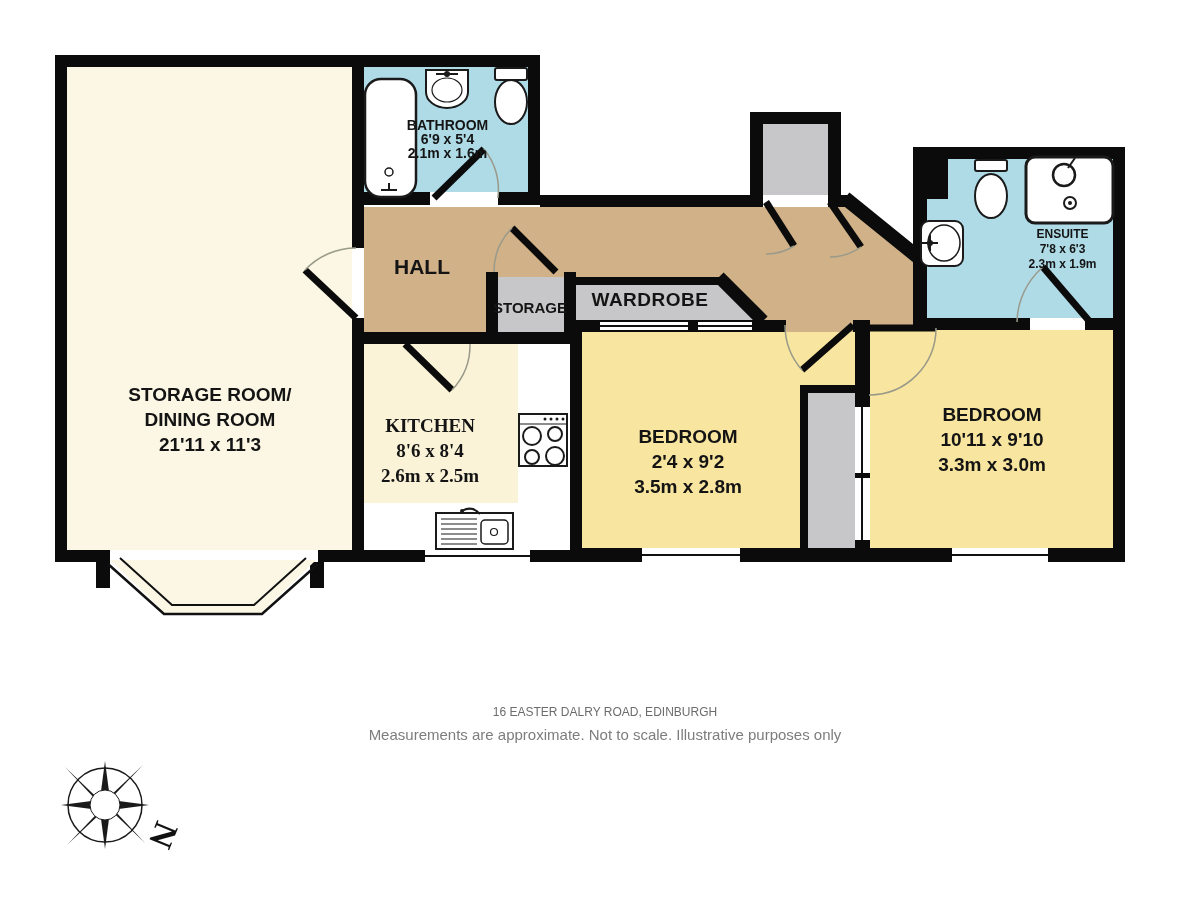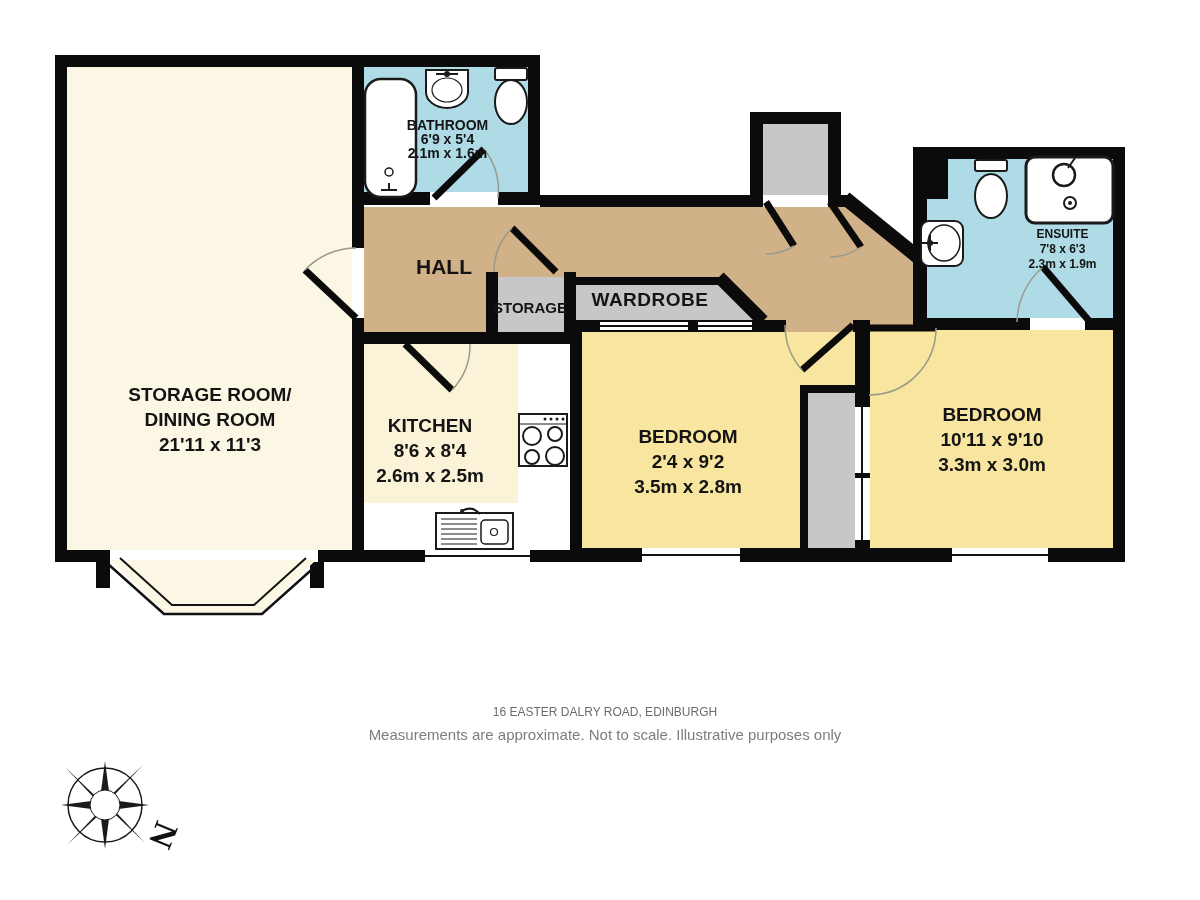--- a/index.html
+++ b/index.html
@@ -231,21 +231,21 @@
       <text transform="translate(48,26) rotate(112)" text-anchor="middle" font-family="Liberation Serif, serif" font-size="34" font-weight="bold" fill="#111">N</text>
     </g>
   </svg>
 
   <div class="room-label" style="left:85px;top:382px;width:250px;">
     <div>STORAGE ROOM/</div>
     <div>DINING ROOM</div>
     <div class="dim">21'11 x 11'3</div>
   </div>
 
-  <div class="room-label" style="left:364px;top:413px;width:132px;">
+  <div class="room-label" style="left:364px;top:413px;width:132px;font-family:Liberation Serif, serif;">
     <div>KITCHEN</div>
     <div class="dim">8'6 x 8'4</div>
     <div class="dim">2.6m x 2.5m</div>
   </div>
 
   <div class="small-label" style="left:390px;top:118px;width:115px;font-size:14px;line-height:14px;">
     <div>BATHROOM</div>
     <div>6'9 x 5'4</div>
     <div>2.1m x 1.6m</div>
   </div>
@@ -261,21 +261,21 @@
     <div class="dim">2'4 x 9'2</div>
     <div class="dim">3.5m x 2.8m</div>
   </div>
 
   <div class="room-label" style="left:912px;top:402px;width:160px;">
     <div>BEDROOM</div>
     <div class="dim">10'11 x 9'10</div>
     <div class="dim">3.3m x 3.0m</div>
   </div>
 
-  <div class="small-label" style="left:372px;top:255px;width:100px;font-size:21px;text-align:right;">HALL</div>
+  <div class="small-label" style="left:372px;top:255px;width:100px;font-size:21px;">HALL</div>
   <div class="small-label" style="left:490px;top:299px;width:80px;font-size:15px;">STORAGE</div>
   <div class="small-label" style="left:578px;top:289px;width:144px;font-size:19px;letter-spacing:0.5px;">WARDROBE</div>
 
   <div class="footer">
     <div class="l1">16 EASTER DALRY ROAD, EDINBURGH</div>
     <div class="l3">Measurements are approximate.  Not to scale.  Illustrative purposes only</div>
   </div>
 
 </div>
 

